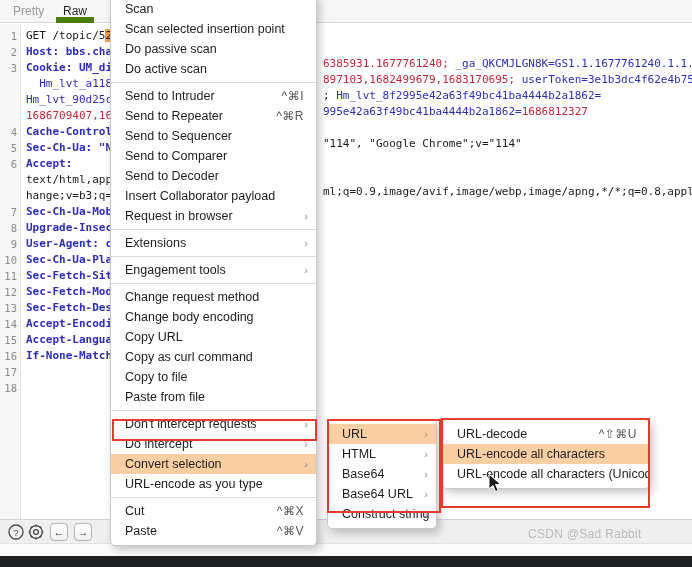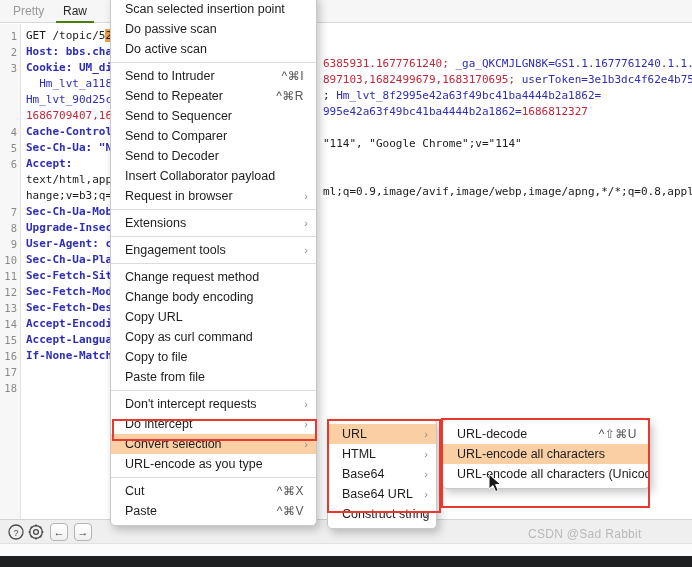--- a/index.html
+++ b/index.html
@@ -32,21 +32,21 @@
   .tab {
     position: absolute; top: 2px;
     height: 21px; line-height: 19px;
     font-size: 12px;
     color: #9a9a9a;
     padding: 0 7px;
     cursor: default;
   }
   .tab.active {
     color: #262626;
-    border-bottom: 2px solid #4d7c0f;
+    border-bottom: 6px solid #4d7c0f;
   }
   #tab-pretty { left: 6px; }
   #tab-raw { left: 56px; }
 
   #gutter {
     position: absolute; left: 0; top: 24px;
     width: 21px; height: 495px;
     background: #f7f7f7;
     border-right: 1px solid #e3e3e3;
   }
@@ -270,20 +270,21 @@
       <div class="rbtn" style="left:50px;">←</div>
       <div class="rbtn" style="left:74px;">→</div>
     </div>
   </div>
 
   <div id="desktop"></div>
   <div id="desk-dark"></div>
   <div id="watermark">CSDN @Sad Rabbit</div>
 
   <div class="menu" id="menu-main">
+      <div class="mi"><span>Scan</span></div>
       <div class="mi"><span>Scan selected insertion point</span></div>
       <div class="mi"><span>Do passive scan</span></div>
       <div class="mi"><span>Do active scan</span></div>
       <div class="sep"></div>
       <div class="mi"><span>Send to Intruder</span><span class="shortcut">^⌘I</span></div>
       <div class="mi"><span>Send to Repeater</span><span class="shortcut">^⌘R</span></div>
       <div class="mi"><span>Send to Sequencer</span></div>
       <div class="mi"><span>Send to Comparer</span></div>
       <div class="mi"><span>Send to Decoder</span></div>
       <div class="mi"><span>Insert Collaborator payload</span></div>

